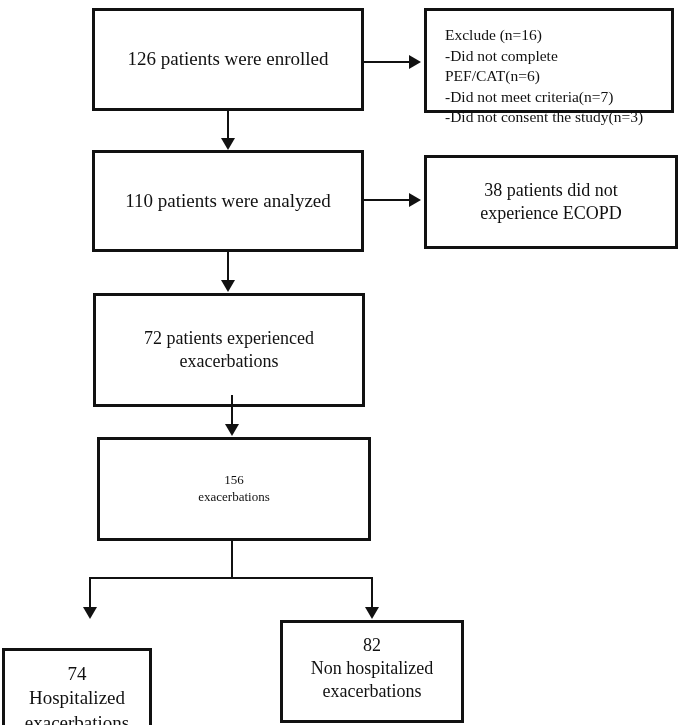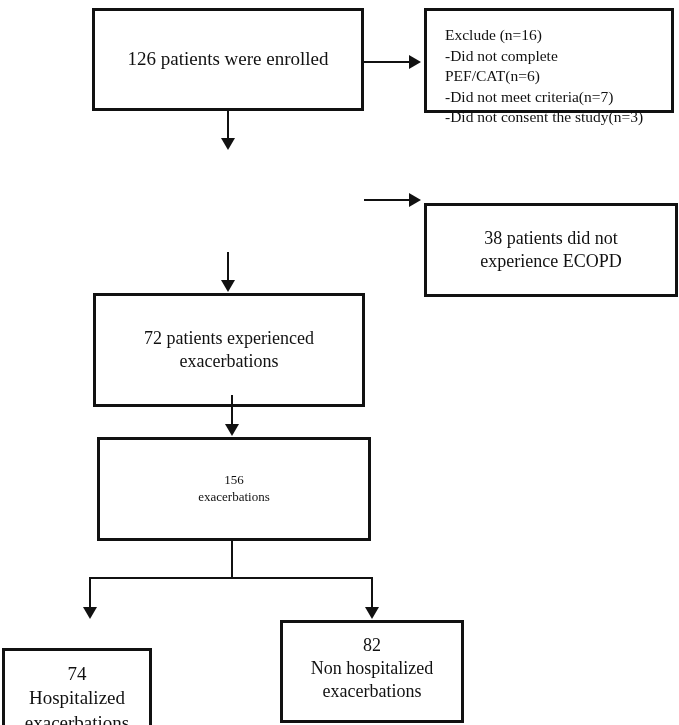--- a/index.html
+++ b/index.html
@@ -37,21 +37,21 @@
     align-items: flex-start;
   }
   .node .txt {
     display: block;
     white-space: pre-line;
   }
   
   #node-enrolled   { left: 92px;  top: 8px;   width: 272px; height: 103px; font-size: 19px; }
   #node-exclude    { left: 424px; top: 8px;   width: 250px; height: 105px; font-size: 15.5px; padding: 14px 16px 0 18px; line-height: 1.33; }
   #node-analyzed   { left: 92px;  top: 150px; width: 272px; height: 102px; font-size: 19px; }
-  #node-no-ecopd   { left: 424px; top: 155px; width: 254px; height: 94px;  font-size: 18px; margin-top: 48px; }
+  #node-no-ecopd   { left: 424px; top: 155px; width: 254px; height: 94px;  font-size: 18px; }
   #node-experienced{ left: 93px;  top: 293px; width: 272px; height: 114px; font-size: 18px; }
   #node-total-exac { left: 97px;  top: 437px; width: 274px; height: 104px; font-size: 13px; }
   #node-hosp       { left: 2px;   top: 648px; width: 150px; height: 103px; font-size: 19px; padding-top: 11px; }
   #node-nonhosp    { left: 280px; top: 620px; width: 184px; height: 103px; font-size: 18px; padding-top: 11px; text-align: center; }
 
   
   .conn {
     position: absolute;
     background: #111111;
   }
@@ -106,20 +106,23 @@
     <span class="txt">126 patients were enrolled</span>
   </div>
 
   <div class="node align-left" id="node-exclude">
     <span class="txt">Exclude (n=16)
 -Did not complete PEF/CAT(n=6)
 -Did not meet criteria(n=7)
 -Did not consent the study(n=3)</span>
   </div>
 
+  <div class="node" id="node-analyzed">
+    <span class="txt">110 patients were analyzed</span>
+  </div>
 
   <div class="node" id="node-no-ecopd">
     <span class="txt">38 patients did not
 experience ECOPD</span>
   </div>
 
   <div class="node" id="node-experienced">
     <span class="txt">72 patients experienced
 exacerbations</span>
   </div>

